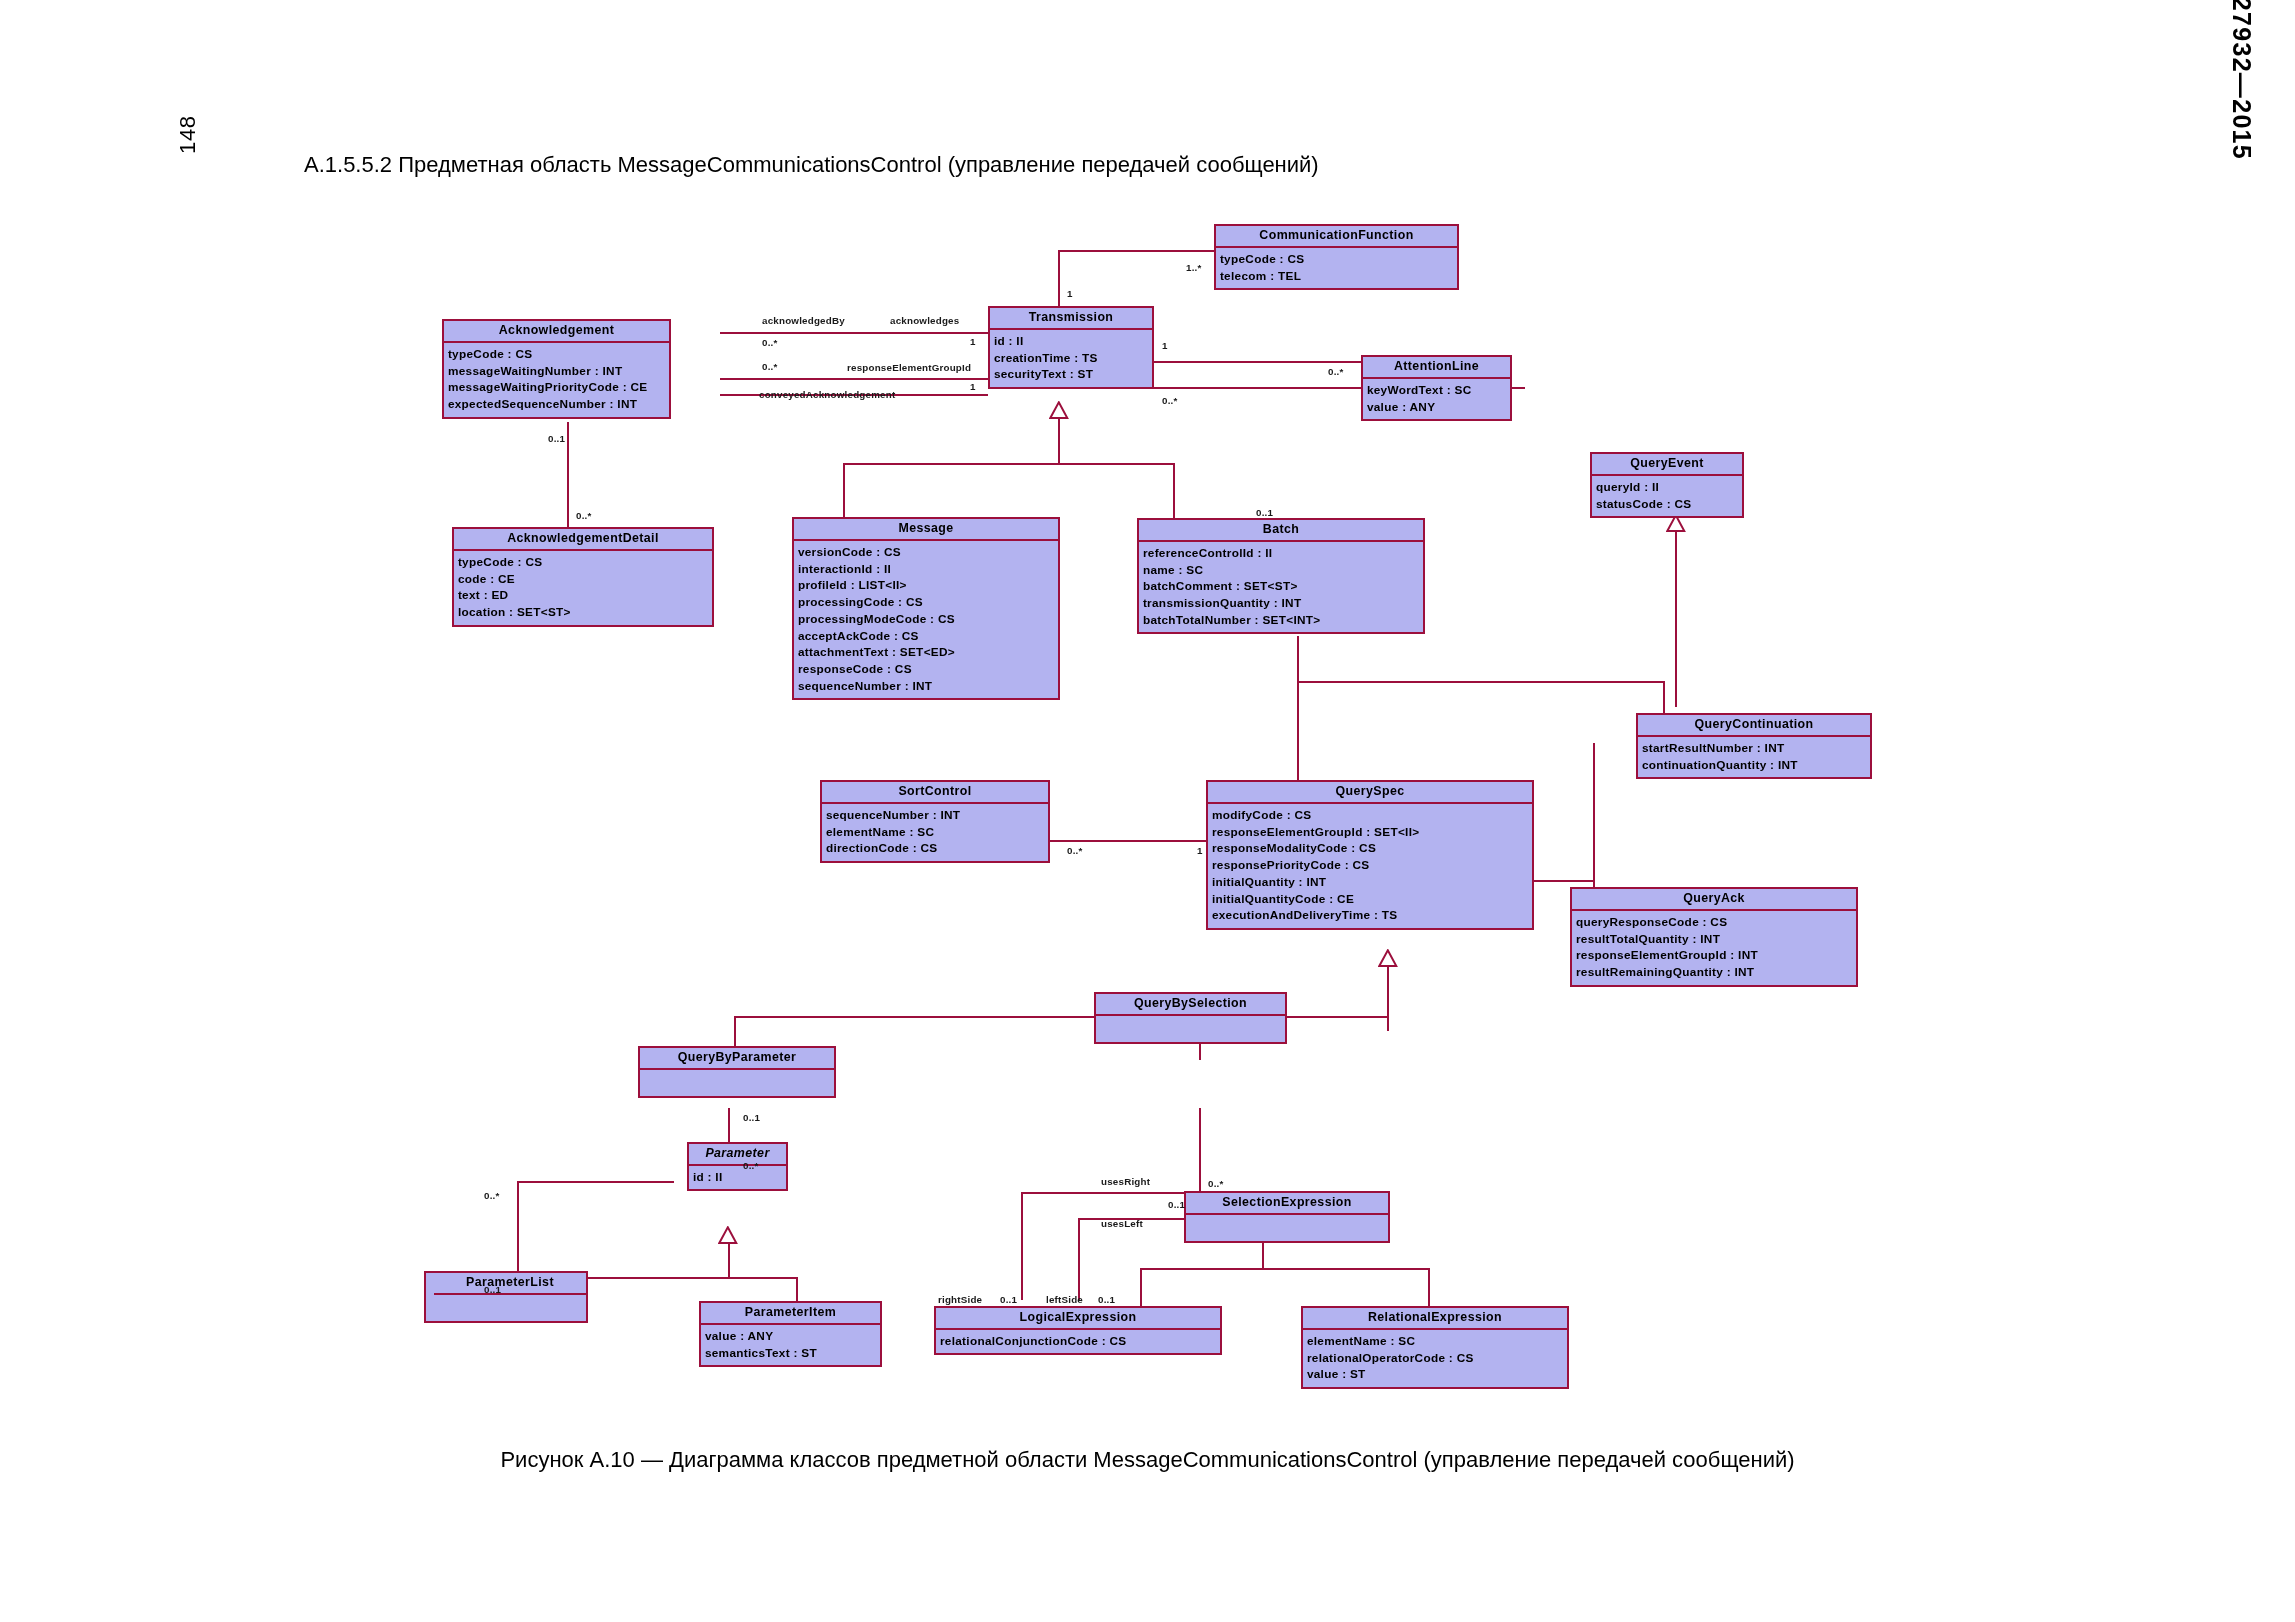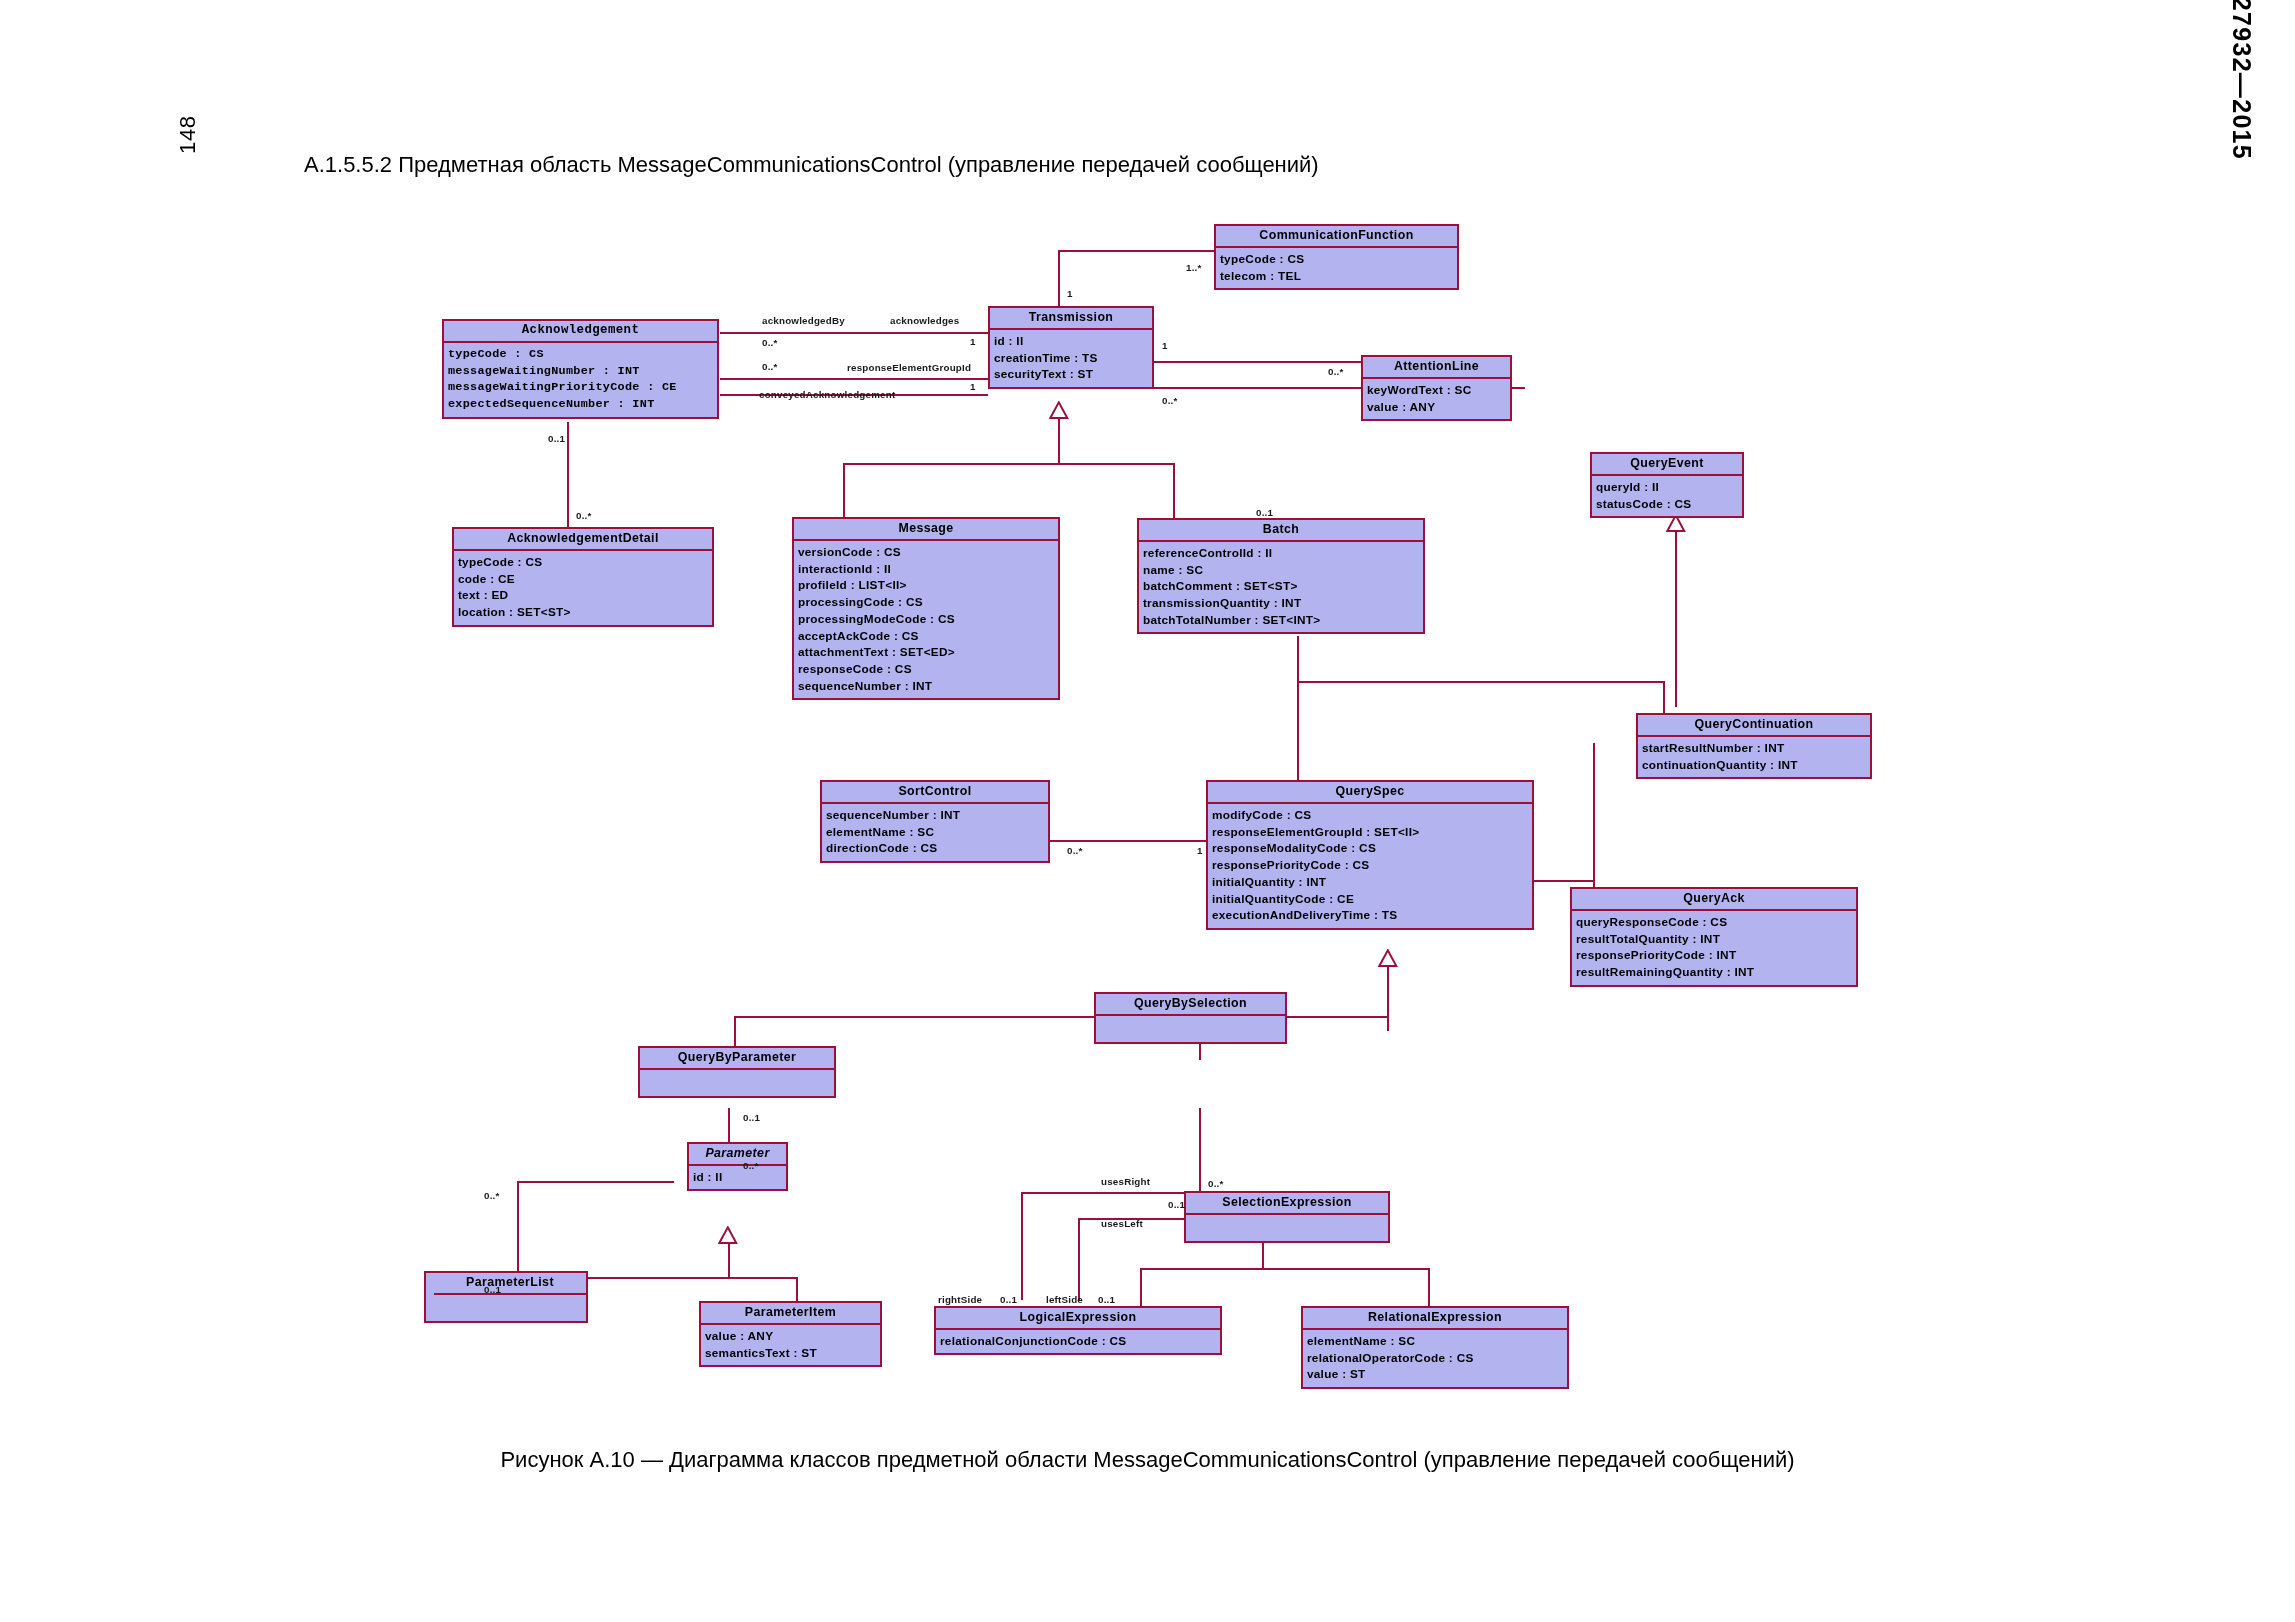--- a/index.html
+++ b/index.html
@@ -220,21 +220,21 @@
 
   <div class="uml-class" style="left:988px;top:306px;width:166px;">
     <div class="uml-name">Transmission</div>
     <div class="uml-attrs">
       <div class="uml-attr">id : II</div>
       <div class="uml-attr">creationTime : TS</div>
       <div class="uml-attr">securityText : ST</div>
     </div>
   </div>
 
-  <div class="uml-class" style="left:442px;top:319px;width:277px;font-family:Liberation Mono, monospace;">
+  <div class="uml-class" style="left:442px;top:319px;width:229px;">
     <div class="uml-name">Acknowledgement</div>
     <div class="uml-attrs">
       <div class="uml-attr">typeCode : CS</div>
       <div class="uml-attr">messageWaitingNumber : INT</div>
       <div class="uml-attr">messageWaitingPriorityCode : CE</div>
       <div class="uml-attr">expectedSequenceNumber : INT</div>
     </div>
   </div>
 
   <div class="uml-class" style="left:452px;top:527px;width:262px;">
@@ -295,21 +295,21 @@
       <div class="uml-attr">startResultNumber : INT</div>
       <div class="uml-attr">continuationQuantity : INT</div>
     </div>
   </div>
 
   <div class="uml-class" style="left:1570px;top:887px;width:288px;">
     <div class="uml-name">QueryAck</div>
     <div class="uml-attrs">
       <div class="uml-attr">queryResponseCode : CS</div>
       <div class="uml-attr">resultTotalQuantity : INT</div>
-      <div class="uml-attr">responsePriorityCode : INT</div>
+      <div class="uml-attr">responseElementGroupId : INT</div>
       <div class="uml-attr">resultRemainingQuantity : INT</div>
     </div>
   </div>
 
   <div class="uml-class" style="left:820px;top:780px;width:230px;">
     <div class="uml-name">SortControl</div>
     <div class="uml-attrs">
       <div class="uml-attr">sequenceNumber : INT</div>
       <div class="uml-attr">elementName : SC</div>
       <div class="uml-attr">directionCode : CS</div>

